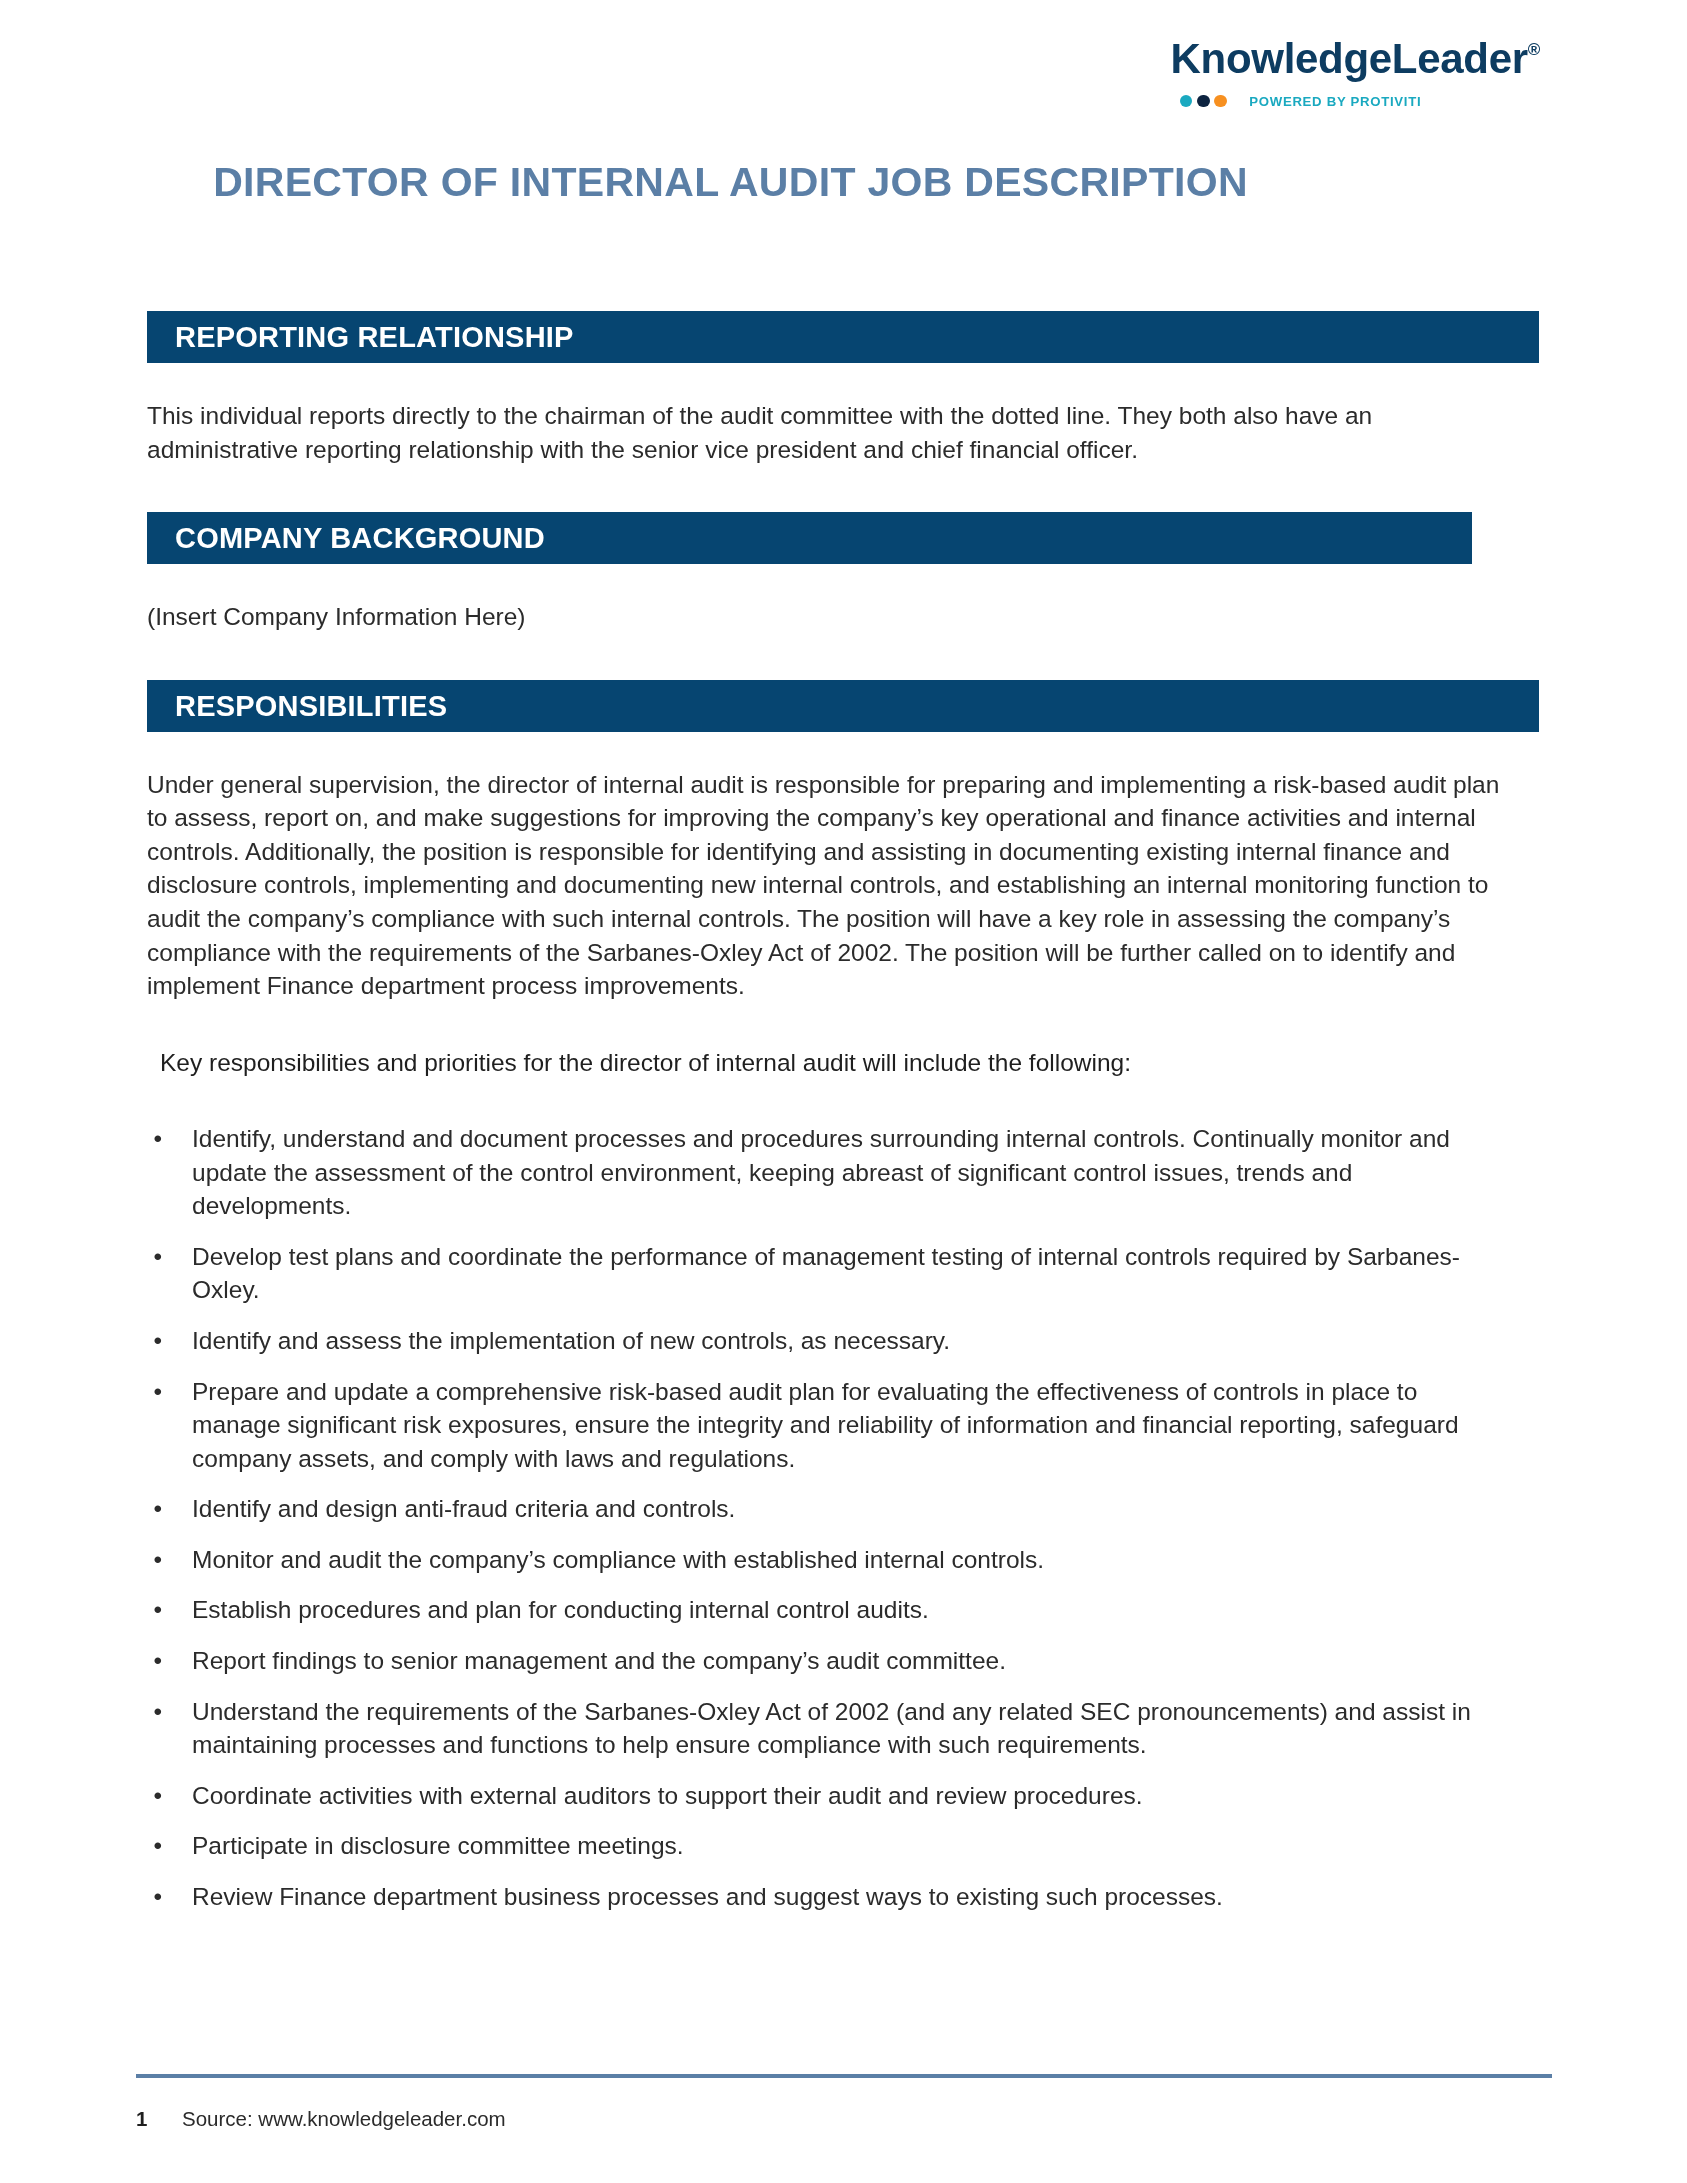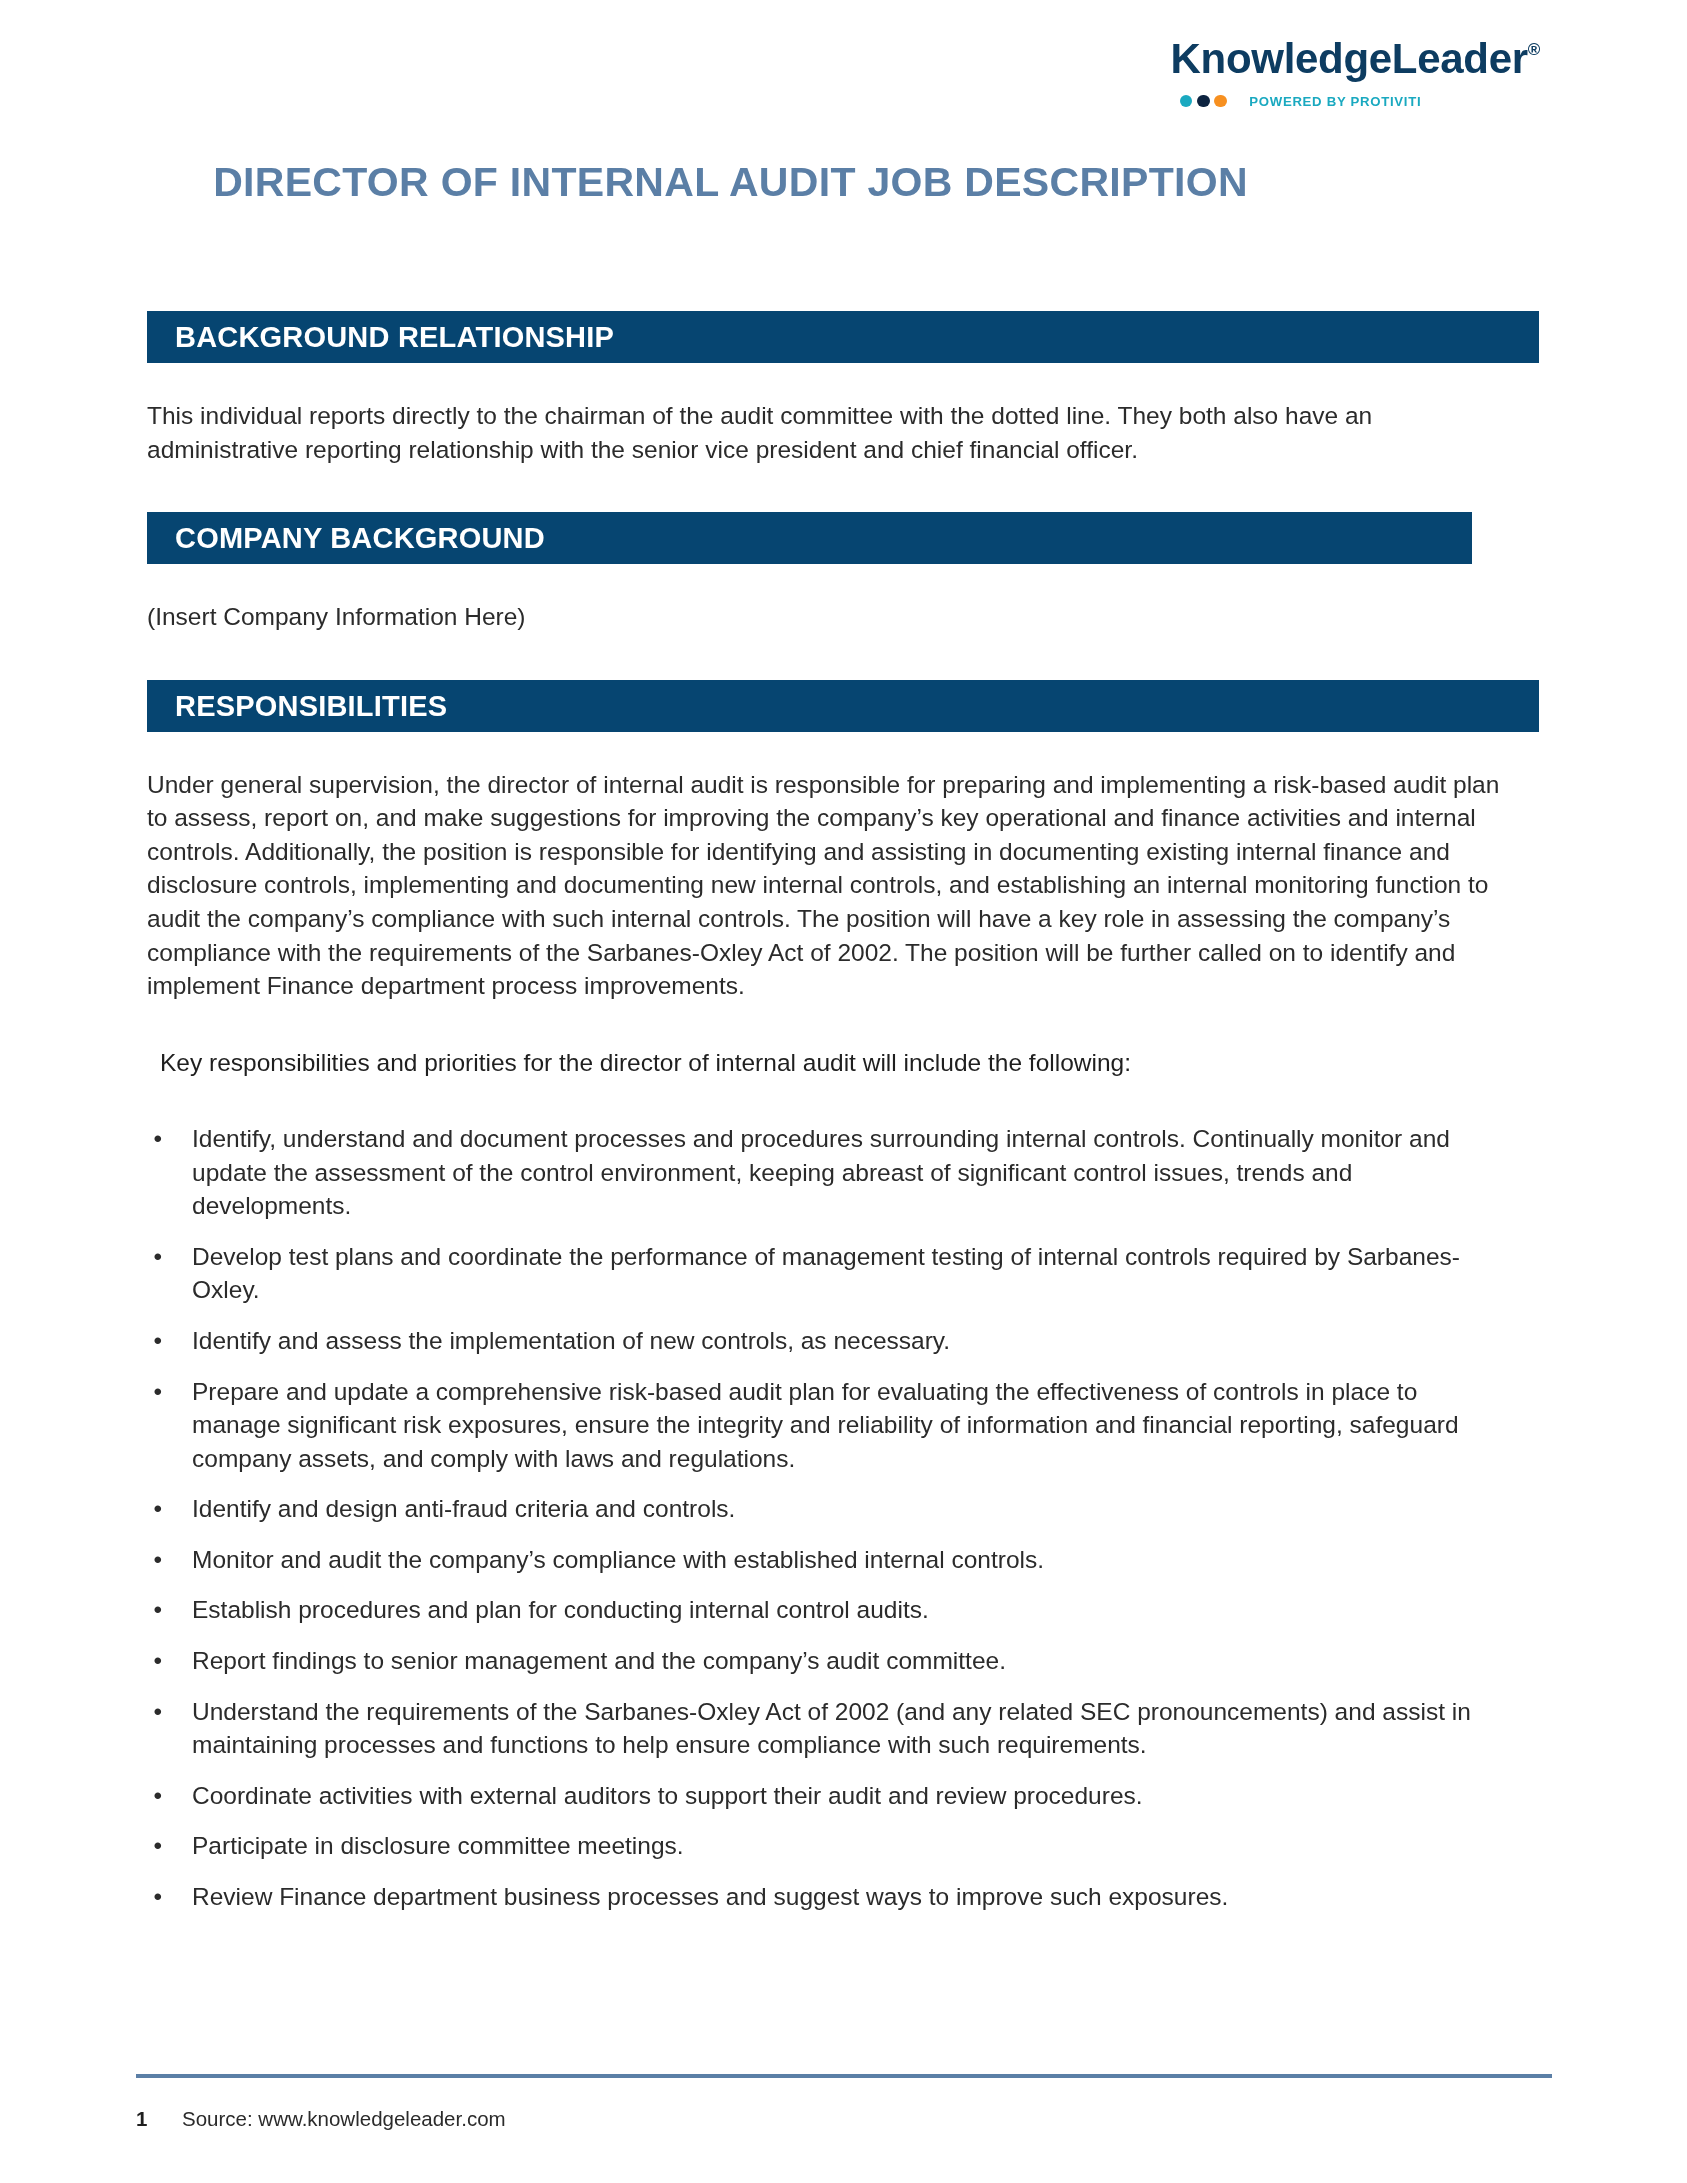--- a/index.html
+++ b/index.html
@@ -200,21 +200,21 @@
         <span class="dot orange"></span>
       </span>
       <span class="logo-tagline">POWERED BY PROTIVITI</span>
     </div>
   </div>
 
   <div class="doc-title">DIRECTOR OF INTERNAL AUDIT JOB DESCRIPTION</div>
 
   <div class="content">
 
-    <div class="section-bar">BACKGROUND RELATIONSHIP</div>
+    <div class="section-bar">REPORTING RELATIONSHIP</div>
     <div class="gap-after-bar"></div>
     <p class="body-para">This individual reports directly to the chairman of the audit committee with the dotted line. They both also have an administrative reporting relationship with the senior vice president and chief financial officer.</p>
 
     <div class="gap-before-bar"></div>
     <div class="section-bar narrow">COMPANY BACKGROUND</div>
     <div class="gap-after-bar"></div>
     <p class="body-para">(Insert Company Information Here)</p>
 
     <div class="gap-before-bar"></div>
     <div class="section-bar">RESPONSIBILITIES</div>
@@ -230,21 +230,21 @@
       <li class="bullet">Develop test plans and coordinate the performance of management testing of internal controls required by Sarbanes-Oxley.</li>
       <li class="bullet">Identify and assess the implementation of new controls, as necessary.</li>
       <li class="bullet">Prepare and update a comprehensive risk-based audit plan for evaluating the effectiveness of controls in place to manage significant risk exposures, ensure the integrity and reliability of information and financial reporting, safeguard company assets, and comply with laws and regulations.</li>
       <li class="bullet">Identify and design anti-fraud criteria and controls.</li>
       <li class="bullet">Monitor and audit the company’s compliance with established internal controls.</li>
       <li class="bullet">Establish procedures and plan for conducting internal control audits.</li>
       <li class="bullet">Report findings to senior management and the company’s audit committee.</li>
       <li class="bullet">Understand the requirements of the Sarbanes-Oxley Act of 2002 (and any related SEC pronouncements) and assist in maintaining processes and functions to help ensure compliance with such requirements.</li>
       <li class="bullet">Coordinate activities with external auditors to support their audit and review procedures.</li>
       <li class="bullet">Participate in disclosure committee meetings.</li>
-      <li class="bullet">Review Finance department business processes and suggest ways to improve such exposures.</li>
+      <li class="bullet">Review Finance department business processes and suggest ways to existing such processes.</li>
     </ul>
 
   </div>
 
   <div class="footer">
     <div class="footer-rule"></div>
     <div class="footer-row">
       <span class="page-number">1</span>
       <span class="footer-source">Source: www.knowledgeleader.com</span>
     </div>

